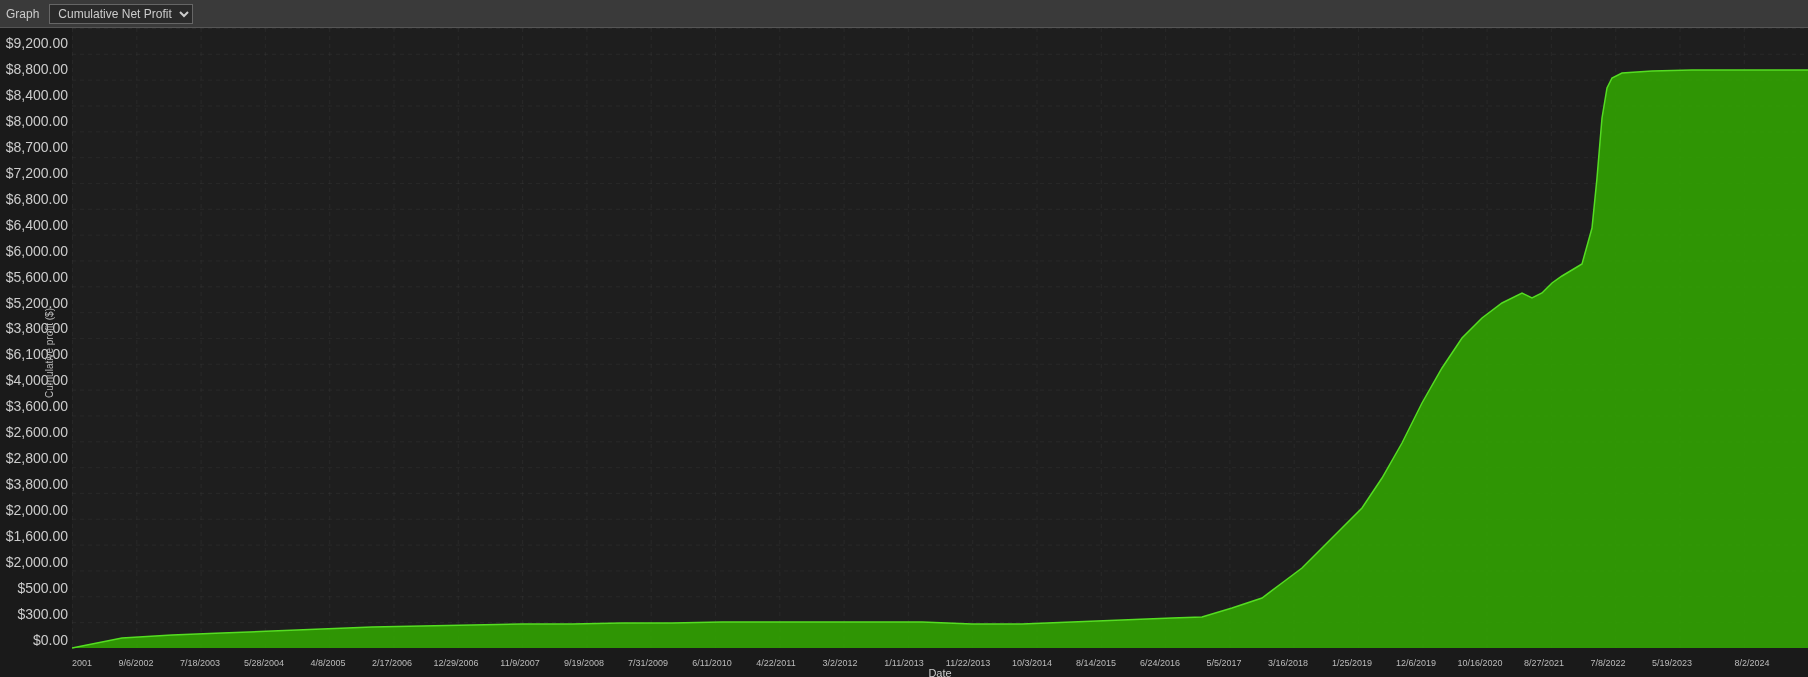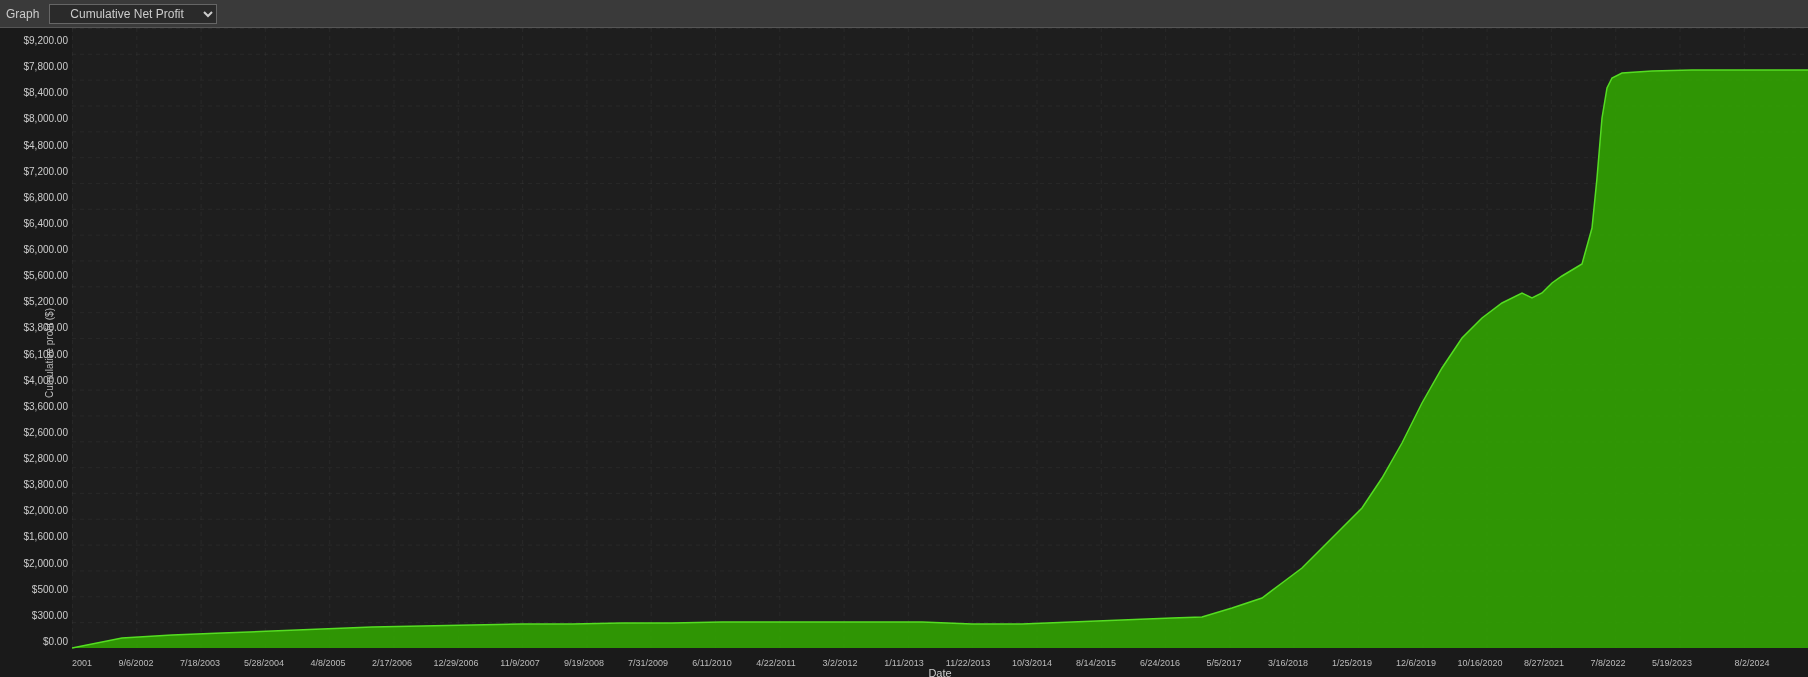--- a/index.html
+++ b/index.html
@@ -21,21 +21,21 @@
     }
     .toolbar-label {
       color: #ccc;
       font-size: 12px;
     }
     .toolbar-select {
       background: #2a2a2a;
       color: #ccc;
       border: 1px solid #666;
       font-size: 12px;
-      padding: 1px 16px;
+      padding: 1px 4px;
       height: 20px;
     }
     .chart-container {
       position: relative;
       width: 1808px;
       height: 649px;
       background: #1a1a1a;
       display: flex;
     }
     .y-axis {
@@ -44,21 +44,21 @@
       display: flex;
       flex-direction: column;
       justify-content: space-between;
       align-items: flex-end;
       padding: 8px 4px 30px 2px;
       flex-shrink: 0;
       position: relative;
     }
     .y-label {
       color: #ccc;
-      font-size: 10px;
+      font-size: 14px;
       text-align: center;
       line-height: 1;
     }
     .chart-area {
       flex: 1;
       position: relative;
       overflow: hidden;
     }
     .chart-area svg {
       width: 100%;
@@ -71,24 +71,24 @@
 <div class="toolbar">
   <span class="toolbar-label">Graph</span>
   <select class="toolbar-select"><option>Cumulative Net Profit</option><option>Net Profit</option><option>Drawdown</option></select>
 </div>
 
 <div class="chart-container">
 
   <div class="y-axis">
     <div style="position:absolute;left:4px;top:50%;transform:translateY(-50%) rotate(-90deg);color:#bbb;font-size:10px;white-space:nowrap;transform-origin:center center;">Cumulative profit ($)</div>
     <div class="y-label">$9,200.00</div>
-    <div class="y-label">$7,800.00</div>
+    <div class="y-label">$8,800.00</div>
     <div class="y-label">$8,400.00</div>
     <div class="y-label">$8,000.00</div>
-    <div class="y-label">$4,800.00</div>
+    <div class="y-label">$8,700.00</div>
     <div class="y-label">$7,200.00</div>
     <div class="y-label">$6,800.00</div>
     <div class="y-label">$6,400.00</div>
     <div class="y-label">$6,000.00</div>
     <div class="y-label">$5,600.00</div>
     <div class="y-label">$5,200.00</div>
     <div class="y-label">$3,800.00</div>
     <div class="y-label">$6,100.00</div>
     <div class="y-label">$4,000.00</div>
     <div class="y-label">$3,600.00</div>

